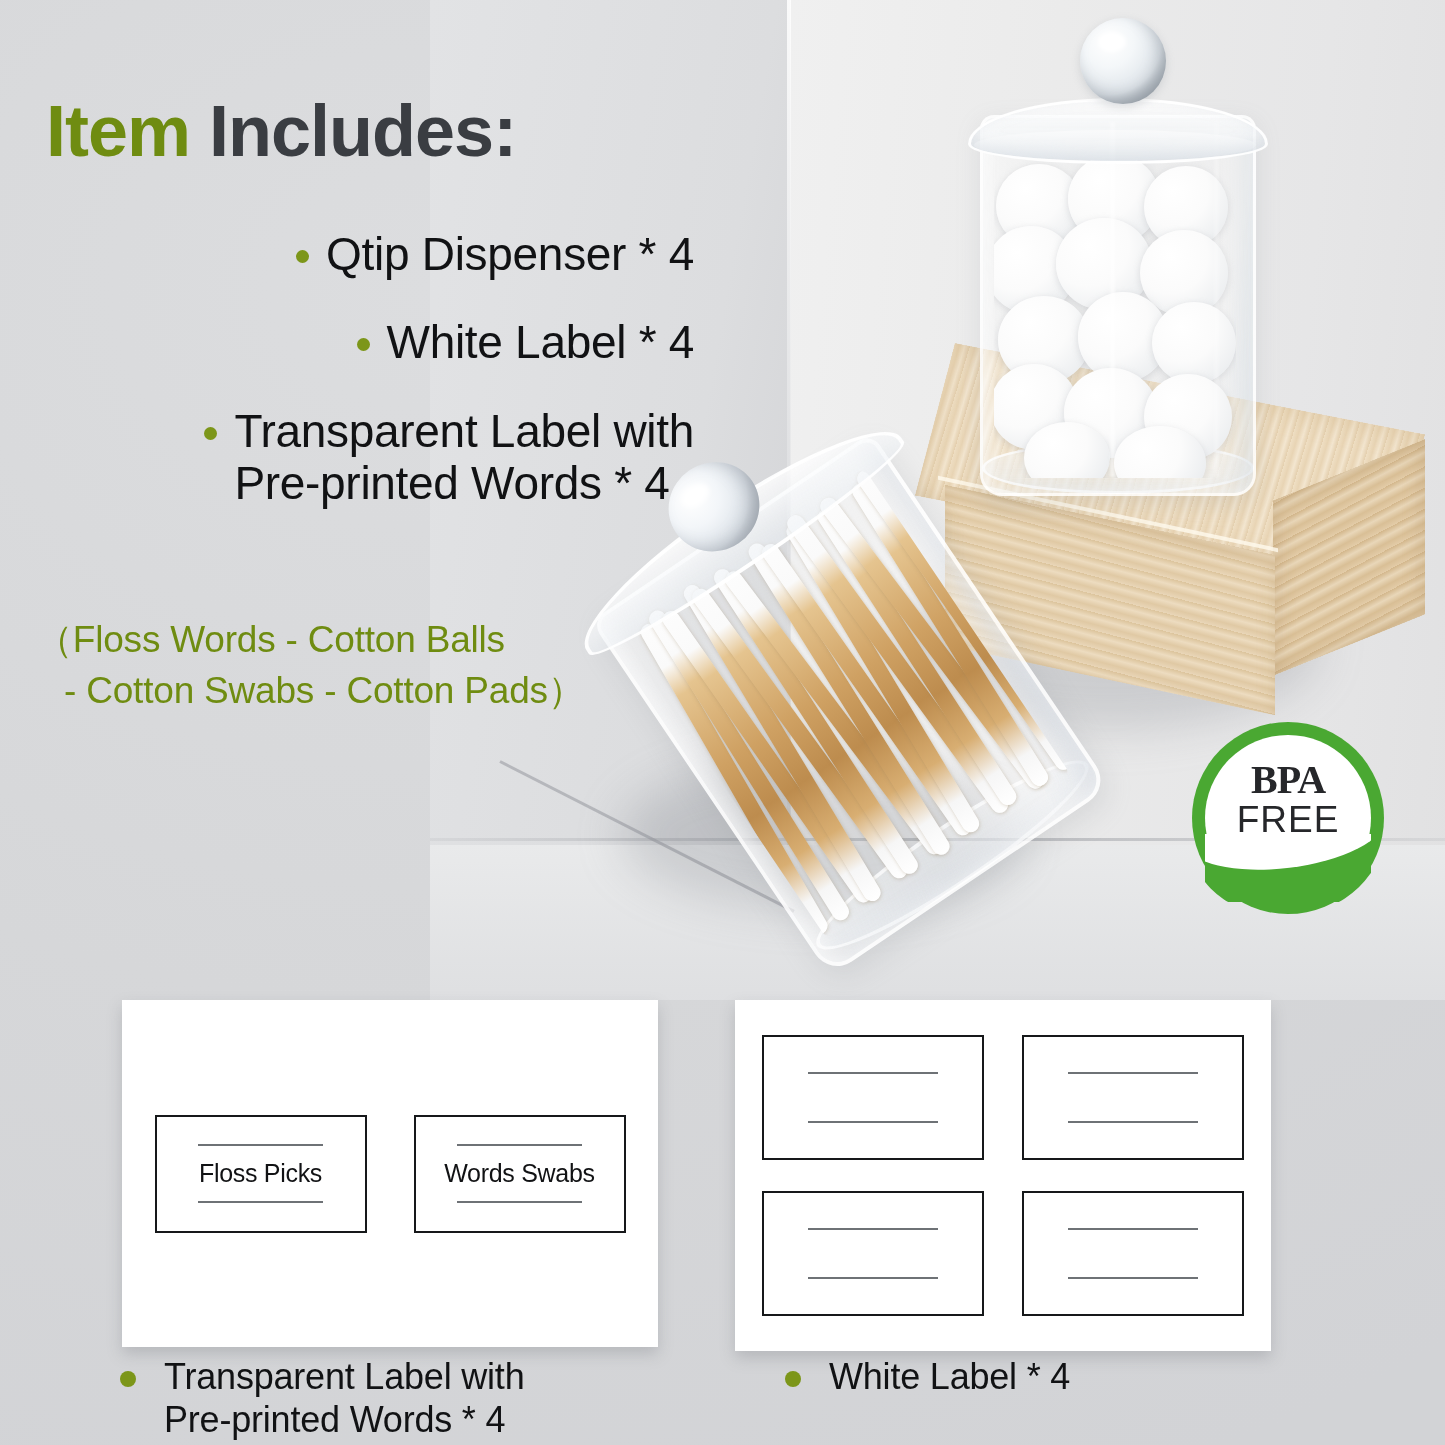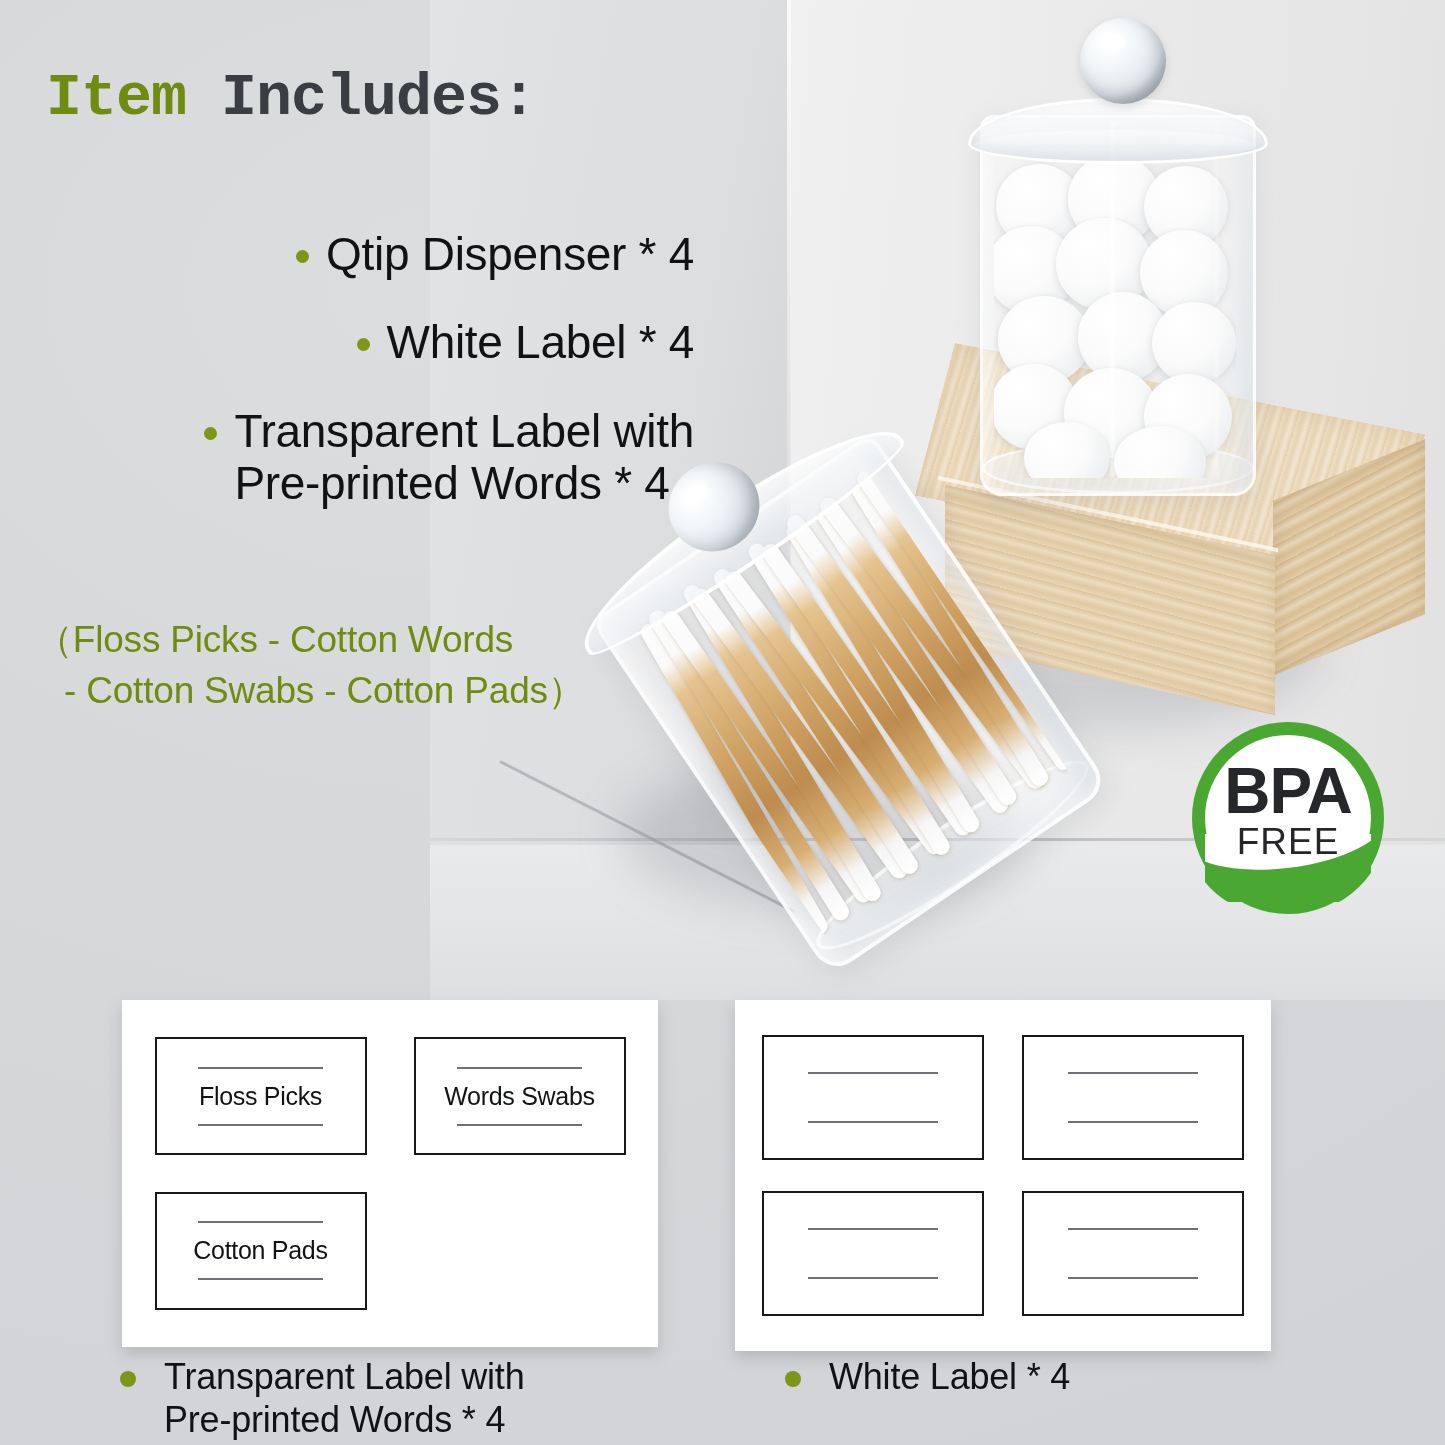--- a/index.html
+++ b/index.html
@@ -104,25 +104,25 @@
   
   .bpa{position:absolute;left:1192px;top:722px;width:192px;height:192px;}
   .bpa .ring{position:absolute;inset:0;border-radius:50%;background:#4aa832;}
   .bpa .inner{position:absolute;inset:13px;border-radius:50%;background:#ffffff;}
   .bpa .leaf{position:absolute;left:13px;top:112px;width:166px;height:68px;overflow:hidden;}
   .bpa .leaf i{position:absolute;left:-12px;top:-14px;width:192px;height:96px;display:block;
     background:#4aa832;border-radius:0 0 62% 62% / 0 0 100% 100%;
     transform:rotate(-5deg);}
   .bpa .leafcut{position:absolute;left:-20px;top:-40px;width:200px;height:74px;background:#fff;border-radius:50%;transform:rotate(-7deg);}
   .bpa .txt{position:absolute;left:0;top:40px;width:192px;text-align:center;color:#26272a;line-height:.92;}
-  .bpa .bpa-word{font-size:64px;font-weight:bold;letter-spacing:-1px;display:block;}
+  .bpa .bpa-word{font-size:40px;font-weight:bold;letter-spacing:-1px;display:block;font-family:Liberation Serif, serif;}
   .bpa .free-word{font-size:37px;font-weight:normal;letter-spacing:1px;display:block;margin-top:4px;}
 
   
-  .title{position:absolute;left:46px;top:64px;font-size:60px;font-weight:bold;letter-spacing:-1px;white-space:nowrap;font-family:Liberation Mono, monospace;}
+  .title{position:absolute;left:46px;top:90px;font-size:72px;font-weight:bold;letter-spacing:-1px;white-space:nowrap;}
   .title .t-green{color:#6f8c11;}
   .title .t-dark{color:#3a3d42;}
 
   .bullets{position:absolute;left:14px;top:228px;width:680px;}
   .b-row{display:flex;align-items:flex-start;margin-bottom:36px;justify-content:flex-end;}
   .dot{width:13px;height:13px;border-radius:50%;background:#7c9619;flex:0 0 13px;margin-top:22px;margin-right:17px;}
   .b-txt{font-size:46px;color:#111214;line-height:1.14;letter-spacing:-.3px;}
 
   .paren{position:absolute;left:36px;top:614px;color:#6f8c11;font-size:37px;line-height:1.38;letter-spacing:-.2px;}
   .paren .ln2{display:block;margin-left:28px;}
@@ -249,43 +249,36 @@
       <div class="b-txt">White Label * 4</div>
     </div>
     <div class="b-row">
       <div class="dot"></div>
       <div class="b-txt" style="white-space:pre-line;">Transparent Label with
 Pre-printed Words * 4</div>
     </div>
   </div>
 
   <div class="paren">
-    <span>（Floss Picks   - Cotton Words</span>
+    <span>（Floss Words   - Cotton Balls</span>
     <span class="ln2">- Cotton Swabs   - Cotton Pads）</span>
   </div>
 
   <div class="sheet sheet-pre">
     <div class="lab-cell">
       <div class="lab">
         <div class="rule"></div>
         <div class="lab-txt">Floss Picks</div>
         <div class="rule"></div>
       </div>
     </div>
     <div class="lab-cell">
       <div class="lab">
         <div class="rule"></div>
         <div class="lab-txt">Words Swabs</div>
-        <div class="rule"></div>
-      </div>
-    </div>
-    <div class="lab-cell">
-      <div class="lab">
-        <div class="rule"></div>
-        <div class="lab-txt">Cotton Pads</div>
         <div class="rule"></div>
       </div>
     </div>
   </div>
 
   <div class="sheet sheet-white">
     <div class="lab-cell">
       <div class="lab">
         <div class="rule"></div>
         <div class="gap"></div>

